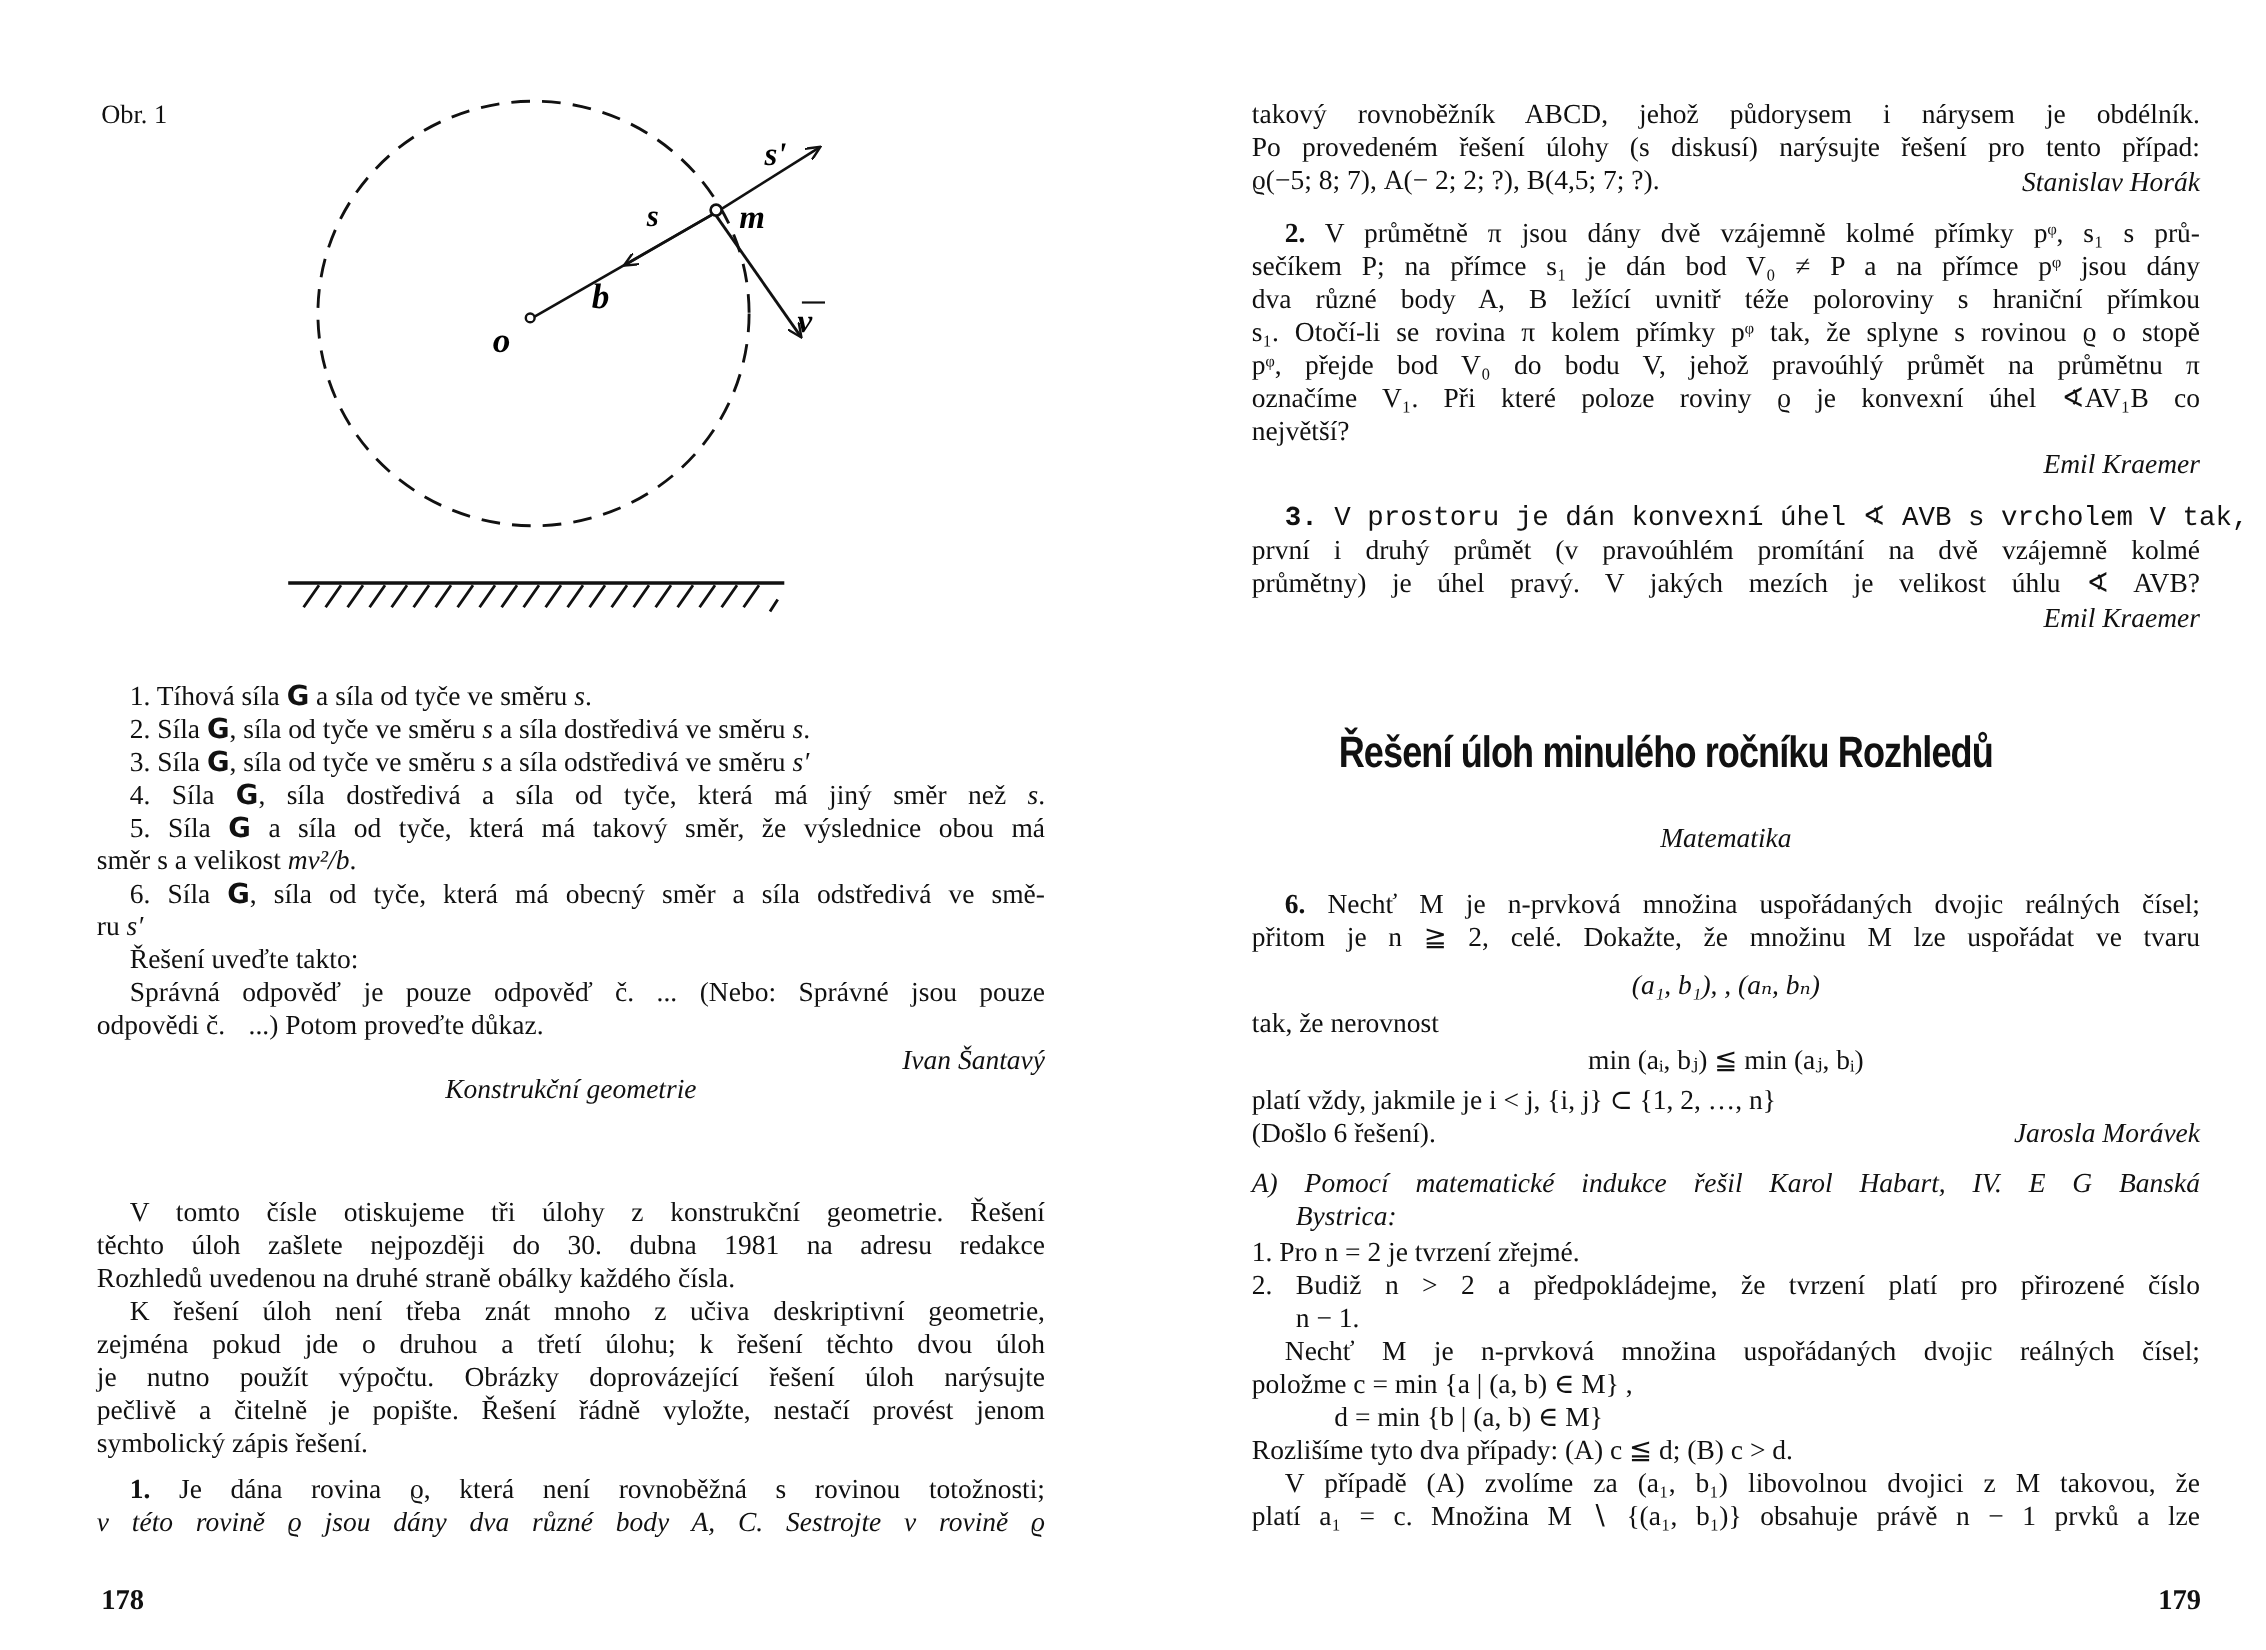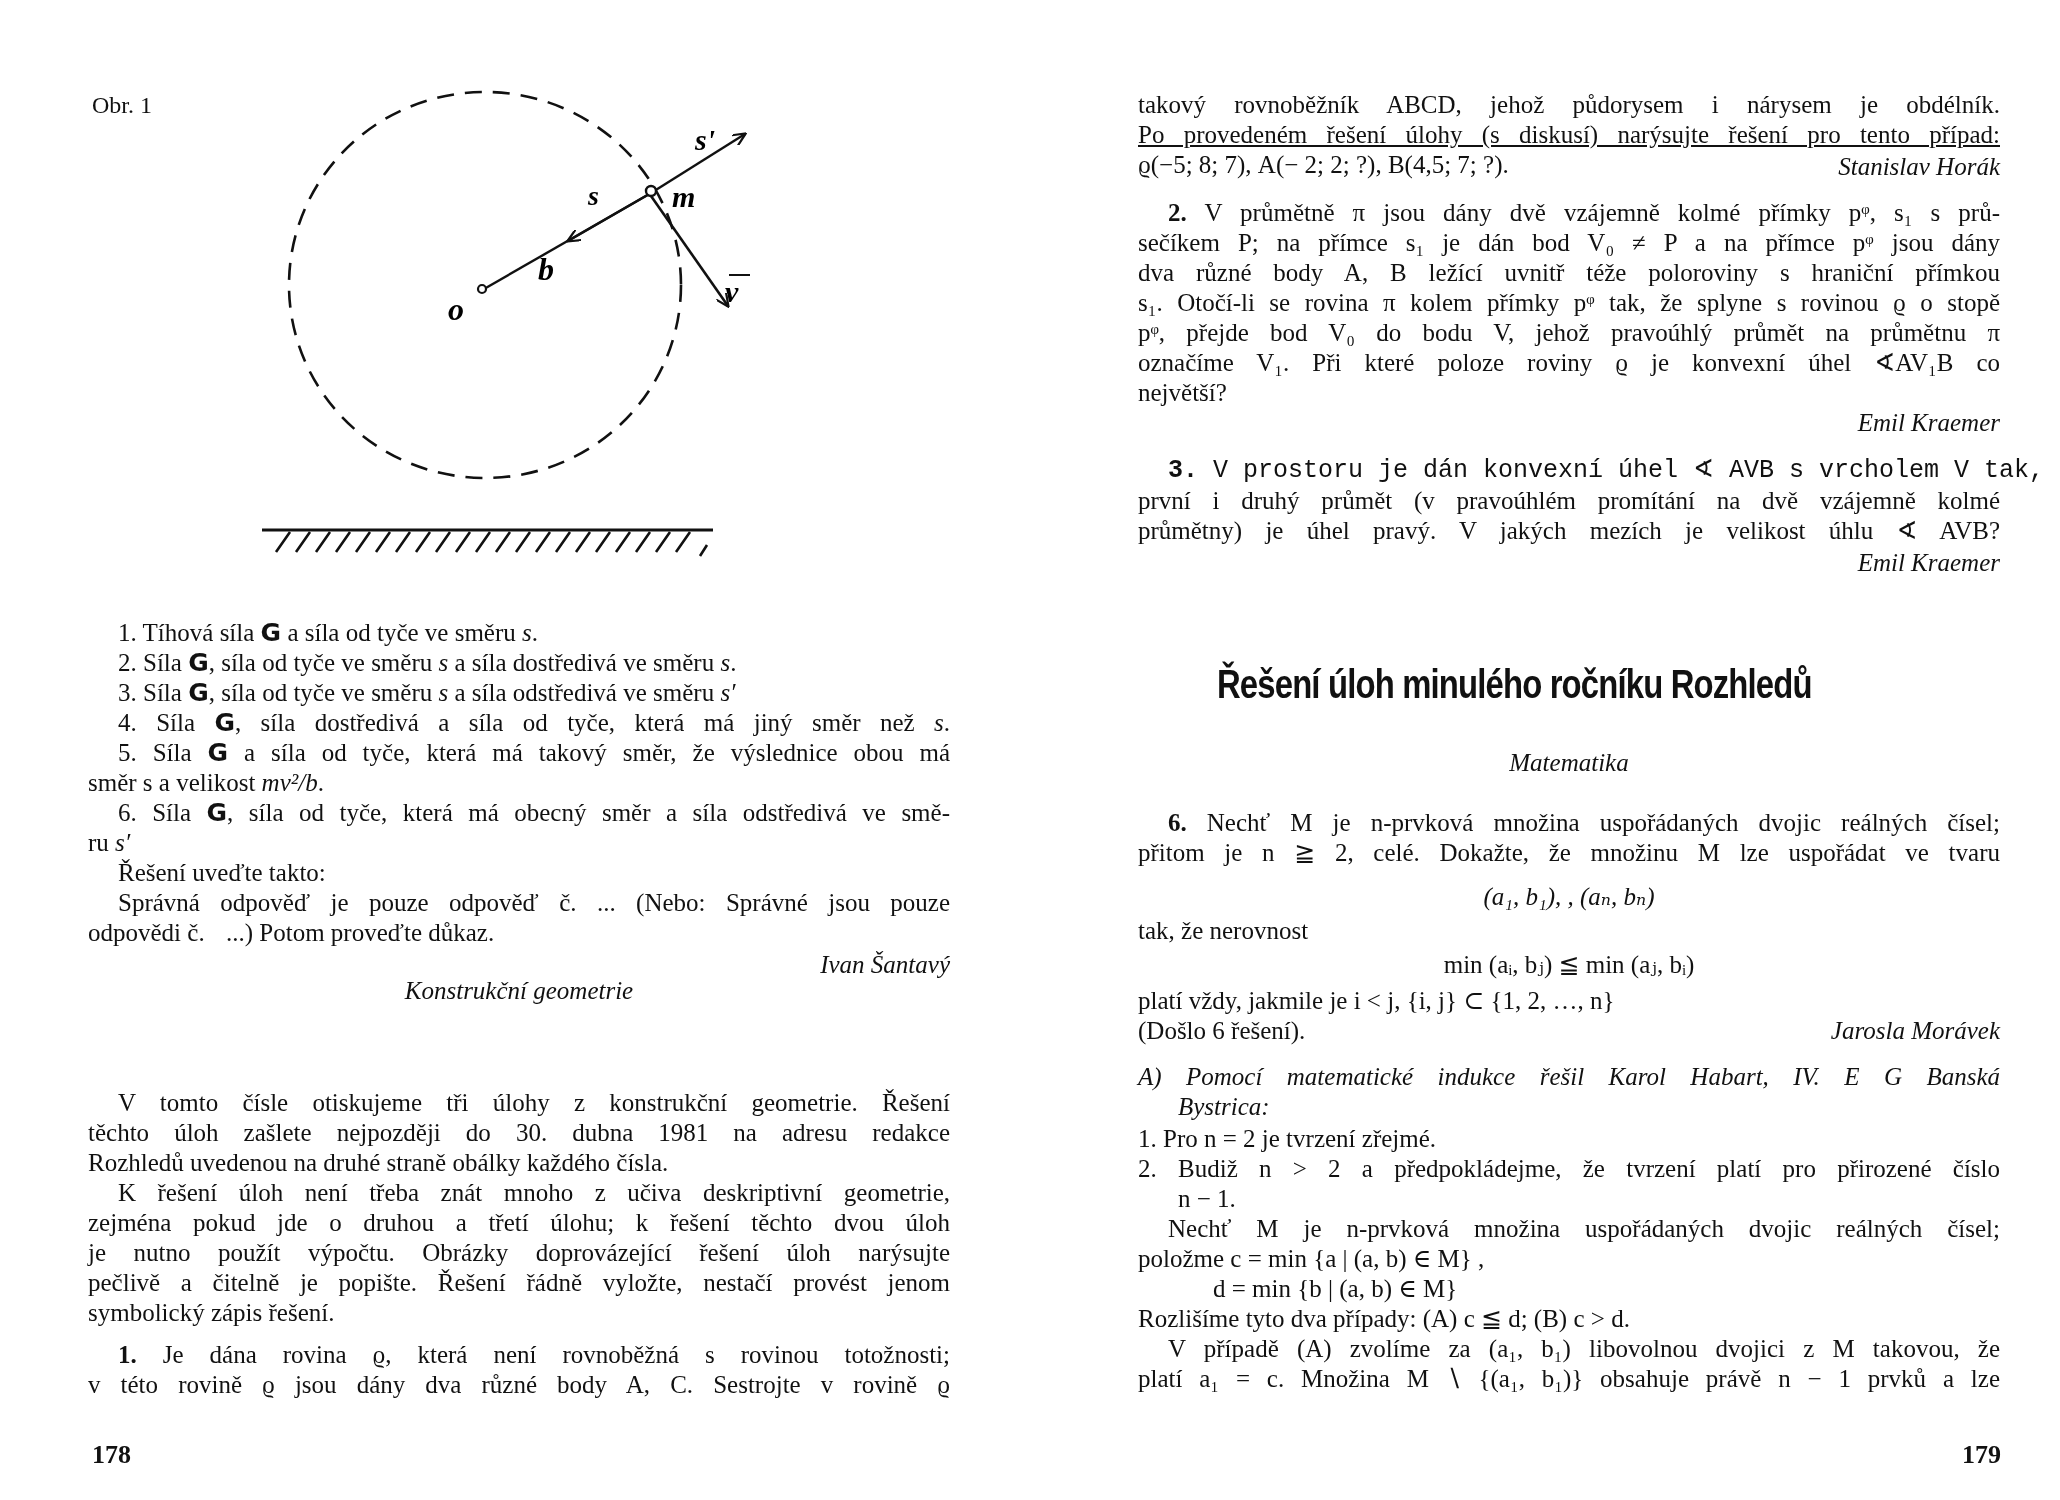--- a/index.html
+++ b/index.html
@@ -98,28 +98,28 @@
   <div class="line" style="left:88px; top:1148px;">Rozhledů uvedenou na druhé straně obálky každého čísla.</div>
   <div class="line just" style="left:118px; top:1178px; width:832px;">K řešení úloh není třeba znát mnoho z učiva deskriptivní geometrie,</div>
   <div class="line just" style="left:88px; top:1208px; width:862px;">zejména pokud jde o druhou a třetí úlohu; k řešení těchto dvou úloh</div>
   <div class="line just" style="left:88px; top:1238px; width:862px;">je nutno použít výpočtu. Obrázky doprovázející řešení úloh narýsujte</div>
   <div class="line just" style="left:88px; top:1268px; width:862px;">pečlivě a čitelně je popište. Řešení řádně vyložte, nestačí provést jenom</div>
   <div class="line" style="left:88px; top:1298px;">symbolický zápis řešení.</div>
 
   <div class="line just" style="left:118px; top:1340px; width:832px;">
     <span class="b">1.</span> <span>Je dána rovina ϱ, která není rovnoběžná s rovinou totožnosti;</span>
   </div>
-  <div class="line just" style="left:88px; top:1370px; width:862px;">v této rovině ϱ jsou dány dva různé body A, C. Sestrojte v rovině ϱ</div>
+  <div class="line just" style="left:88px; top:1370px; width:862px;font-style:italic;">v této rovině ϱ jsou dány dva různé body A, C. Sestrojte v rovině ϱ</div>
 
   <div class="pagenum" style="left:92px; top:1440px;">178</div>
 </div>
 
 <div class="page" id="right-page">
   <div class="line just" style="left:108px; top:90px; width:862px;">takový rovnoběžník ABCD, jehož půdorysem i nárysem je obdélník.</div>
-  <div class="line just" style="left:108px; top:120px; width:862px;text-decoration:underline;">Po provedeném řešení úlohy (s diskusí) narýsujte řešení pro tento případ:</div>
+  <div class="line just" style="left:108px; top:120px; width:862px;">Po provedeném řešení úlohy (s diskusí) narýsujte řešení pro tento případ:</div>
   <div class="line" style="left:108px; top:150px;">ϱ(−5; 8; 7), A(− 2; 2; ?), B(4,5; 7; ?).</div>
   <div class="line it right" style="left:600px; top:152px; width:370px;">Stanislav Horák</div>
 
   <div class="line just" style="left:138px; top:198px; width:832px;">
     <span class="b">2.</span> <span>V průmětně π jsou dány dvě vzájemně kolmé přímky pᵠ, s₁ s prů-</span>
   </div>
   <div class="line just" style="left:108px; top:228px; width:862px;">sečíkem P; na přímce s₁ je dán bod V₀ ≠ P a na přímce pᵠ jsou dány</div>
   <div class="line just" style="left:108px; top:258px; width:862px;">dva různé body A, B ležící uvnitř téže poloroviny s hraniční přímkou</div>
   <div class="line just" style="left:108px; top:318px; width:862px;">pᵠ, přejde bod V₀ do bodu V, jehož pravoúhlý průmět na průmětnu π</div>
   <div class="line just" style="left:108px; top:288px; width:862px;">s₁. Otočí-li se rovina π kolem přímky pᵠ tak, že splyne s rovinou ϱ o stopě</div>

